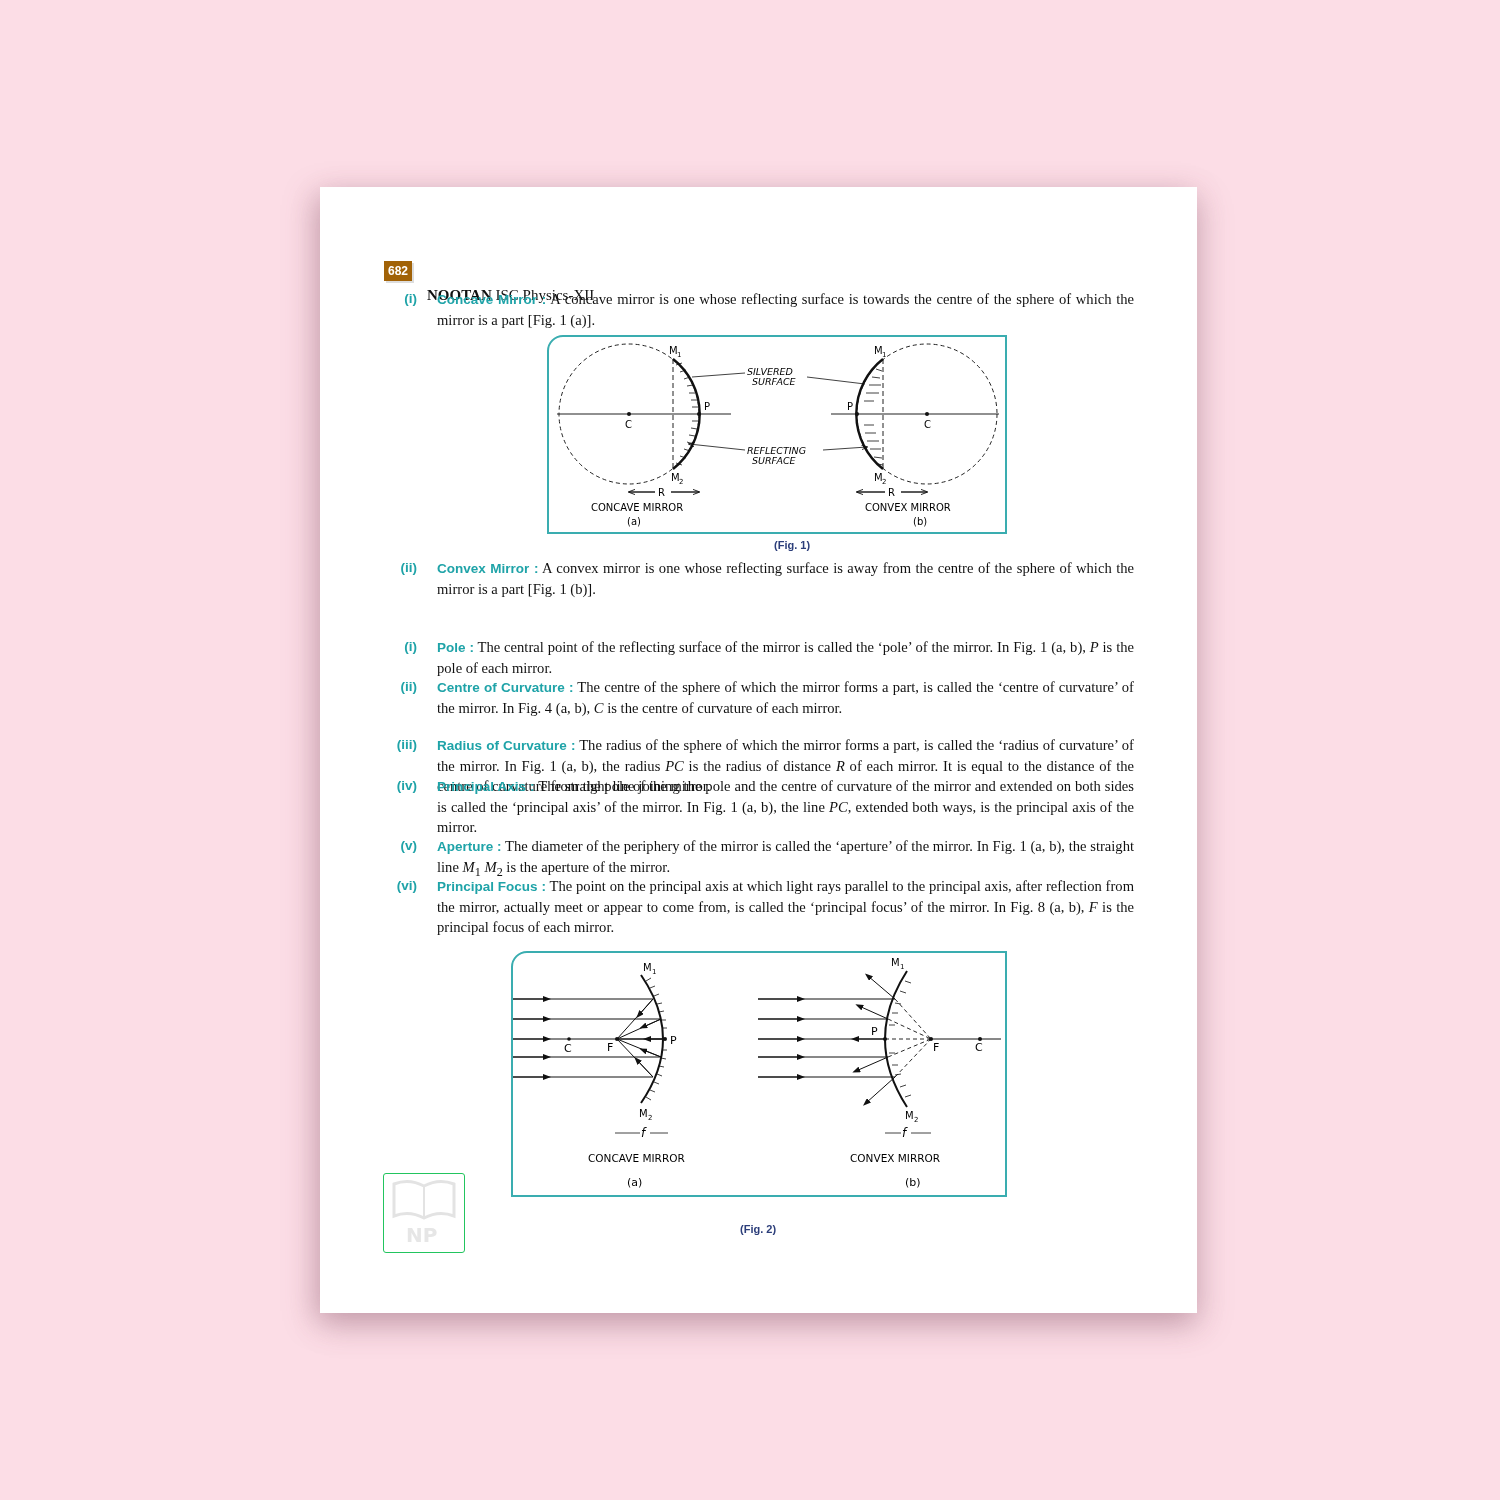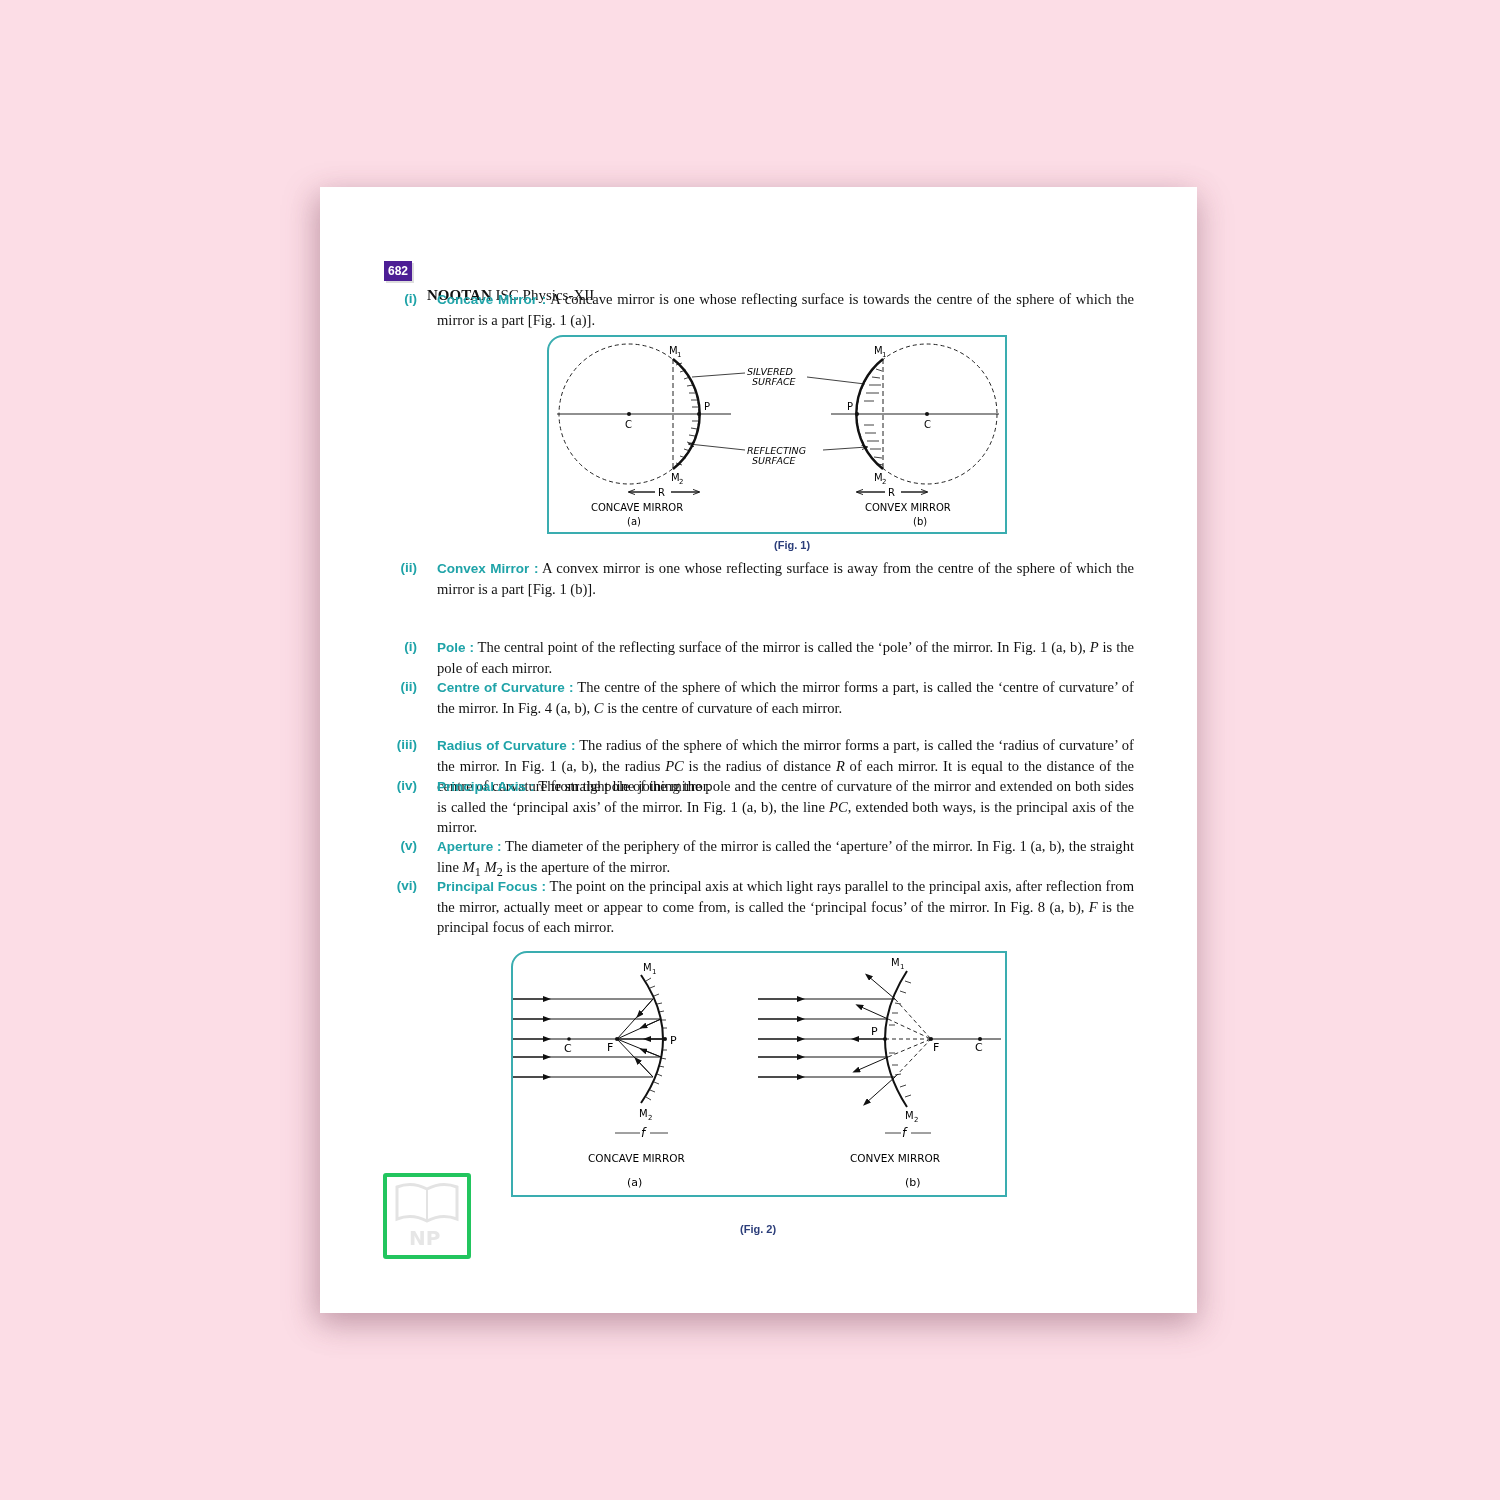--- a/index.html
+++ b/index.html
@@ -5,21 +5,21 @@
   html, body { margin:0; padding:0; }
   body {
     width:1500px; height:1500px; background:#fcdde6; position:relative; overflow:hidden;
     font-family:"DejaVu Serif", serif;
   }
   .page {
     position:absolute; left:320px; top:187px; width:877px; height:1126px; background:#ffffff;
     box-shadow: -6px 8px 28px rgba(140,90,110,0.35), 4px 12px 30px rgba(140,90,110,0.25);
   }
   .pgnum {
-    position:absolute; left:64px; top:74px; width:28px; height:20px; background:#4c1d95;
+    position:absolute; left:64px; top:74px; width:28px; height:20px; background:#a16207;
     color:#fff; font-family:"Liberation Sans", sans-serif; font-size:12px; font-weight:bold;
     text-align:center; line-height:20px; box-shadow:2px 2px 0 #ddd;
   }
   .runhead {
     position:absolute; left:107px; top:75px; font-family:"Liberation Serif", serif; font-size:15px; color:#111;margin-top:25px;
   }
   .runhead b { font-weight:bold; }
   .item {
     position:absolute; left:68px; width:746px; font-family:"Liberation Serif", serif;
     font-size:14.6px; line-height:20px; color:#111; text-align:justify;
@@ -36,21 +36,21 @@
     font-size:20.5px; font-weight:bold; color:#9b2463; letter-spacing:0.2px;
   }
   .figbox {
     position:absolute; border:2px solid #3aadb0; border-top-left-radius:16px; background:#fff;
   }
   .caption {
     position:absolute; font-family:"Liberation Sans", sans-serif; font-size:11px; font-weight:bold; color:#2c3e7a;
   }
   svg text { font-family:"DejaVu Sans", sans-serif; }
   .logo {
-    position:absolute; left:63px; top:986px; width:80px; height:78px; border:4px solid #22c55e; border-radius:3px;
+    position:absolute; left:63px; top:986px; width:80px; height:78px; border:1px solid #22c55e; border-radius:3px;
   }
 </style>
 </head>
 <body>
 
 <div class="page">
 
   <div class="pgnum">682</div>
   <div class="runhead">
     <b>NOOTAN</b><span> ISC Physics-XII</span>

